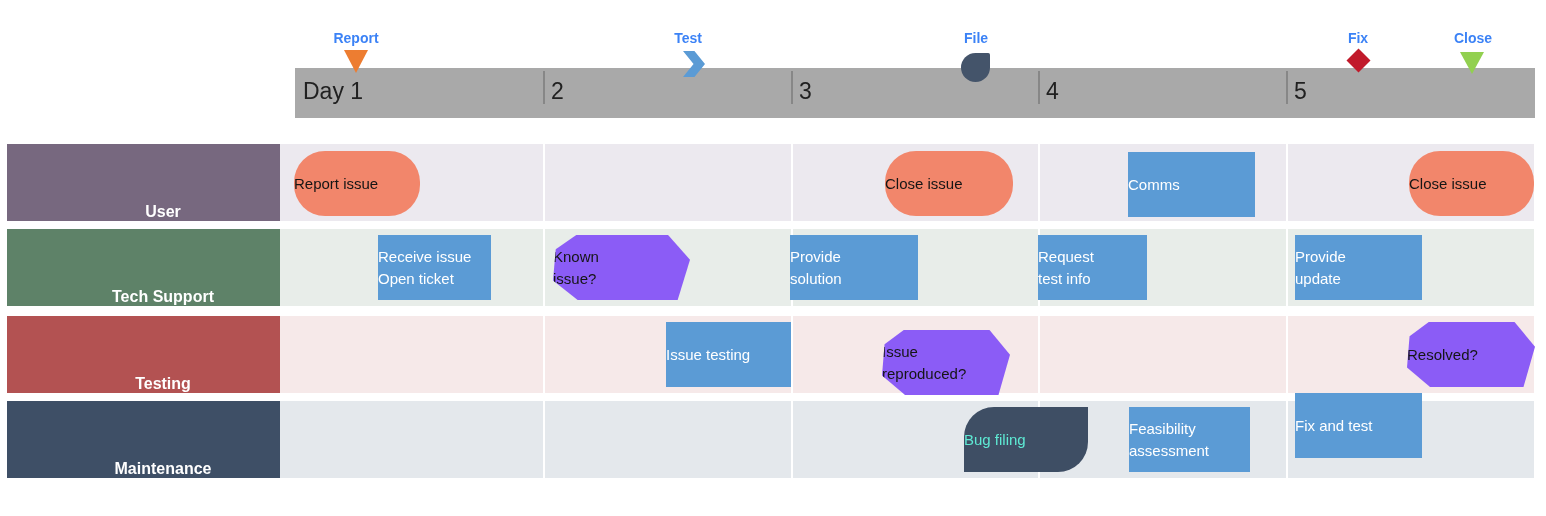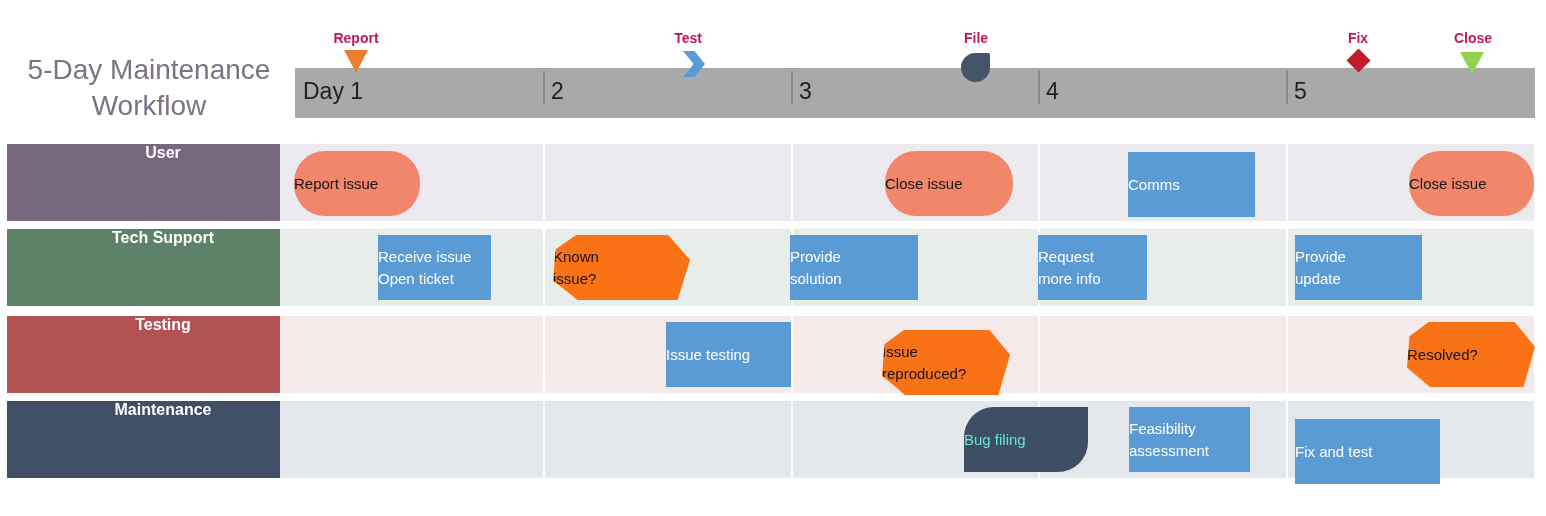--- a/index.html
+++ b/index.html
@@ -17,51 +17,50 @@
 
   
   .timeline-bar{left:295px;top:68px;width:1240px;height:50px;background:#a9a9a9;}
   .day-label{top:78px;font-size:23px;color:#212121;}
   .day-tick{top:71px;width:2px;height:33px;background:#878787;}
 
   
   .gridline{top:118px;width:2px;height:360px;background:#ffffff;z-index:1;}
 
   
-  .ms-label{top:30px;width:90px;text-align:center;font-size:14px;font-weight:700;color:#be185d;z-index:3;}
+  .ms-label{top:30px;width:90px;text-align:center;font-size:14px;font-weight:700;color:#3b82f6;z-index:3;}
   .ms-icon{z-index:3;}
   .tri-down{width:0;height:0;border-left:12px solid transparent;border-right:12px solid transparent;}
   .tri-orange{border-top:23px solid #ed7d31;}
   .tri-green{border-top:22px solid #92d050;}
   .chevron{width:22px;height:26px;background:#5b9bd5;clip-path:polygon(0 0,52% 0,100% 50%,52% 100%,0 100%,48% 50%);}
   .teardrop{width:29px;height:29px;background:#44546a;border-radius:50% 6% 50% 50%;}
   .diamond{width:17px;height:17px;background:#c11a2b;transform:rotate(45deg);}
 
   
-  .lane-header{left:7px;width:312px;height:77px;display:flex;align-items:flex-start;justify-content:center;
+  .lane-header{left:7px;width:312px;height:77px;display:flex;align-items:flex-end;justify-content:center;
     color:#ffffff;font-size:16px;font-weight:700;z-index:0;}
   .lane-body{left:280px;width:1254px;height:77px;z-index:0;}
 
   
   .task{
     position:absolute;height:65px;display:flex;flex-direction:column;align-items:flex-start;justify-content:center;
     text-align:center;font-size:15px;line-height:1.45;z-index:2;
   }
   .task span{display:block;}
   .shape-rect{background:#5b9bd5;color:#ffffff;}
   .shape-stadium{background:#f2866b;color:#151515;border-radius:31px;}
-  .shape-hexagon{background:#f97316;color:#151515;clip-path:polygon(17% 0%,84% 0%,100% 38%,91% 100%,18% 100%,0% 70%,2% 22%);}
+  .shape-hexagon{background:#8b5cf6;color:#151515;clip-path:polygon(17% 0%,84% 0%,100% 38%,91% 100%,18% 100%,0% 70%,2% 22%);}
   .shape-plaque{background:#3e4e64;color:#5eead4;border-radius:30px 0 30px 0;}
 </style>
 </head>
 <body>
 
 <div class="abs title">
-  <span>5-Day Maintenance</span><br>
-  <span>Workflow</span>
+  <br>
 </div>
 
 <div class="abs timeline-bar"></div>
 <span class="abs day-label" style="left:303px">Day 1</span>
 <span class="abs day-label" style="left:551px">2</span>
 <span class="abs day-label" style="left:799px">3</span>
 <span class="abs day-label" style="left:1046px">4</span>
 <span class="abs day-label" style="left:1294px">5</span>
 <div class="abs day-tick" style="left:543px"></div>
 <div class="abs day-tick" style="left:791px"></div>
@@ -128,21 +127,21 @@
 <div class="task shape-hexagon" style="left:553px;top:235px;width:137px">
   <span>Known</span>
   <span>issue?</span>
 </div>
 <div class="task shape-rect" style="left:790px;top:235px;width:128px">
   <span>Provide</span>
   <span>solution</span>
 </div>
 <div class="task shape-rect" style="left:1038px;top:235px;width:109px">
   <span>Request</span>
-  <span>more info</span>
+  <span>test info</span>
 </div>
 <div class="task shape-rect" style="left:1295px;top:235px;width:127px">
   <span>Provide</span>
   <span>update</span>
 </div>
 
 <div class="task shape-rect" style="left:666px;top:322px;width:125px">
   <span>Issue testing</span>
 </div>
 <div class="task shape-hexagon" style="left:882px;top:330px;width:128px">
@@ -153,15 +152,15 @@
   <span>Resolved?</span>
 </div>
 
 <div class="task shape-plaque" style="left:964px;top:407px;width:124px">
   <span>Bug filing</span>
 </div>
 <div class="task shape-rect" style="left:1129px;top:407px;width:121px">
   <span>Feasibility</span>
   <span>assessment</span>
 </div>
-<div class="task shape-rect" style="left:1295px;top:419px;width:145px">
+<div class="task shape-rect" style="left:1295px;top:393px;width:127px">
   <span>Fix and test</span>
 </div>
 
 </body></html>

